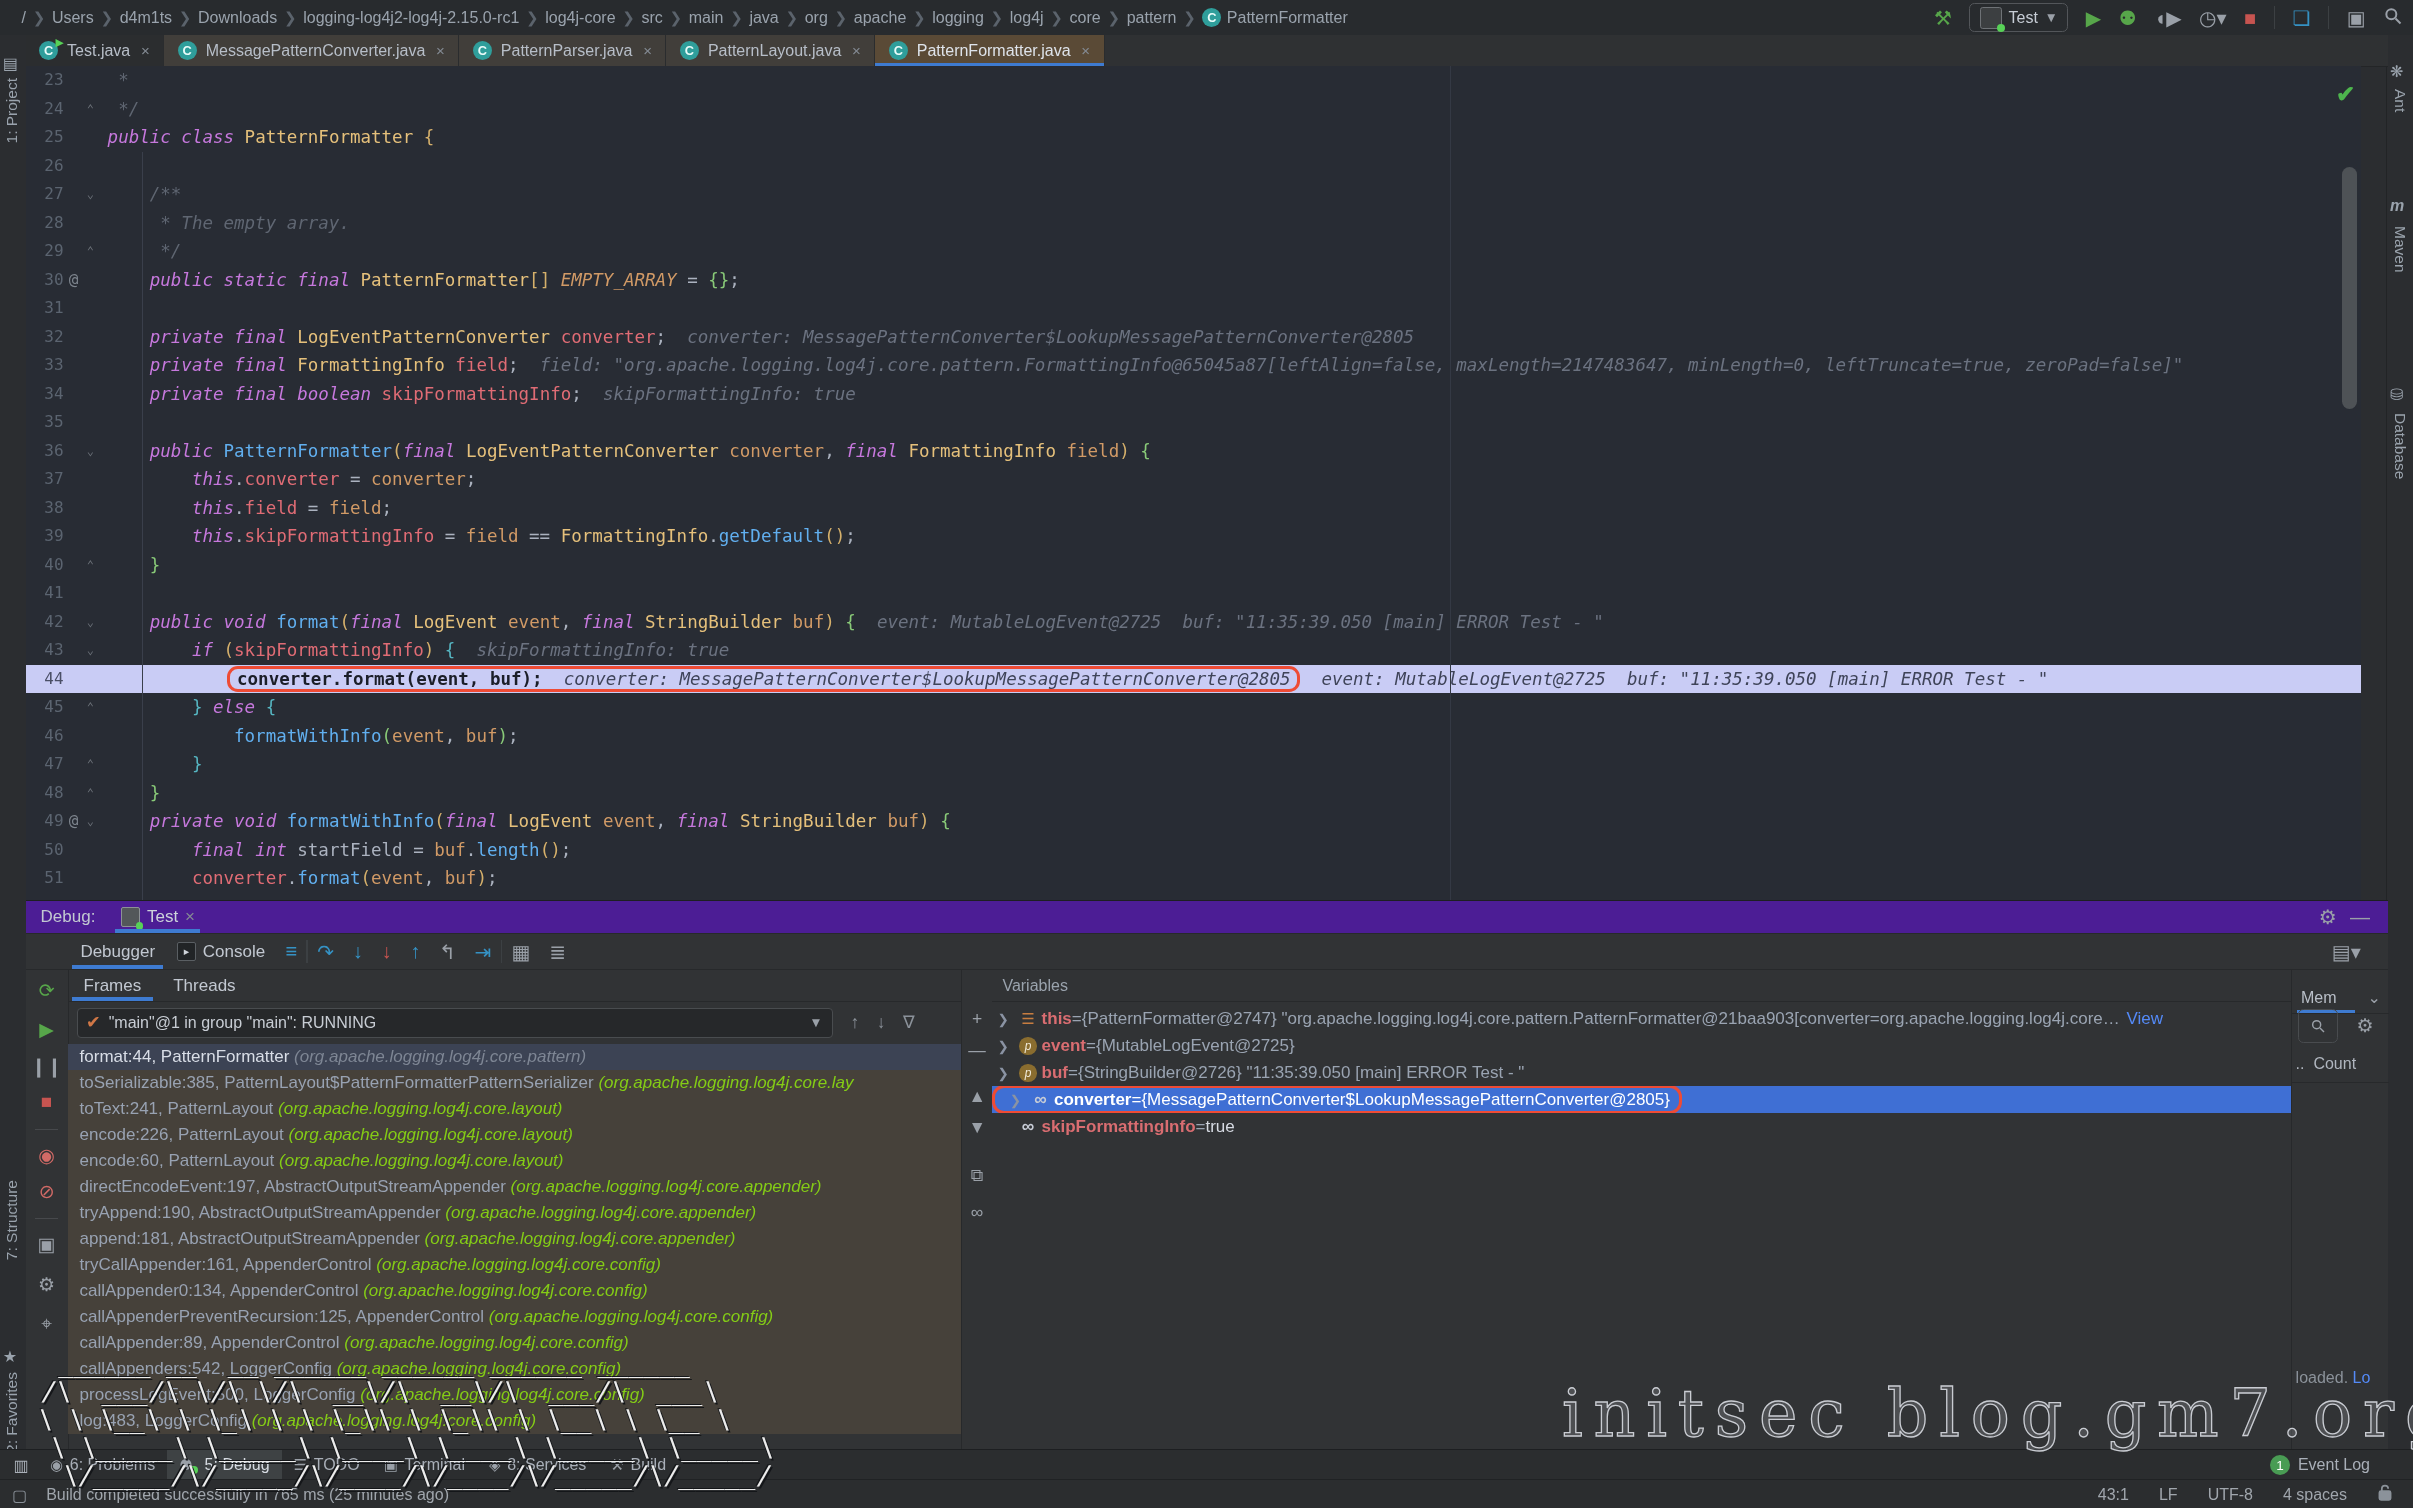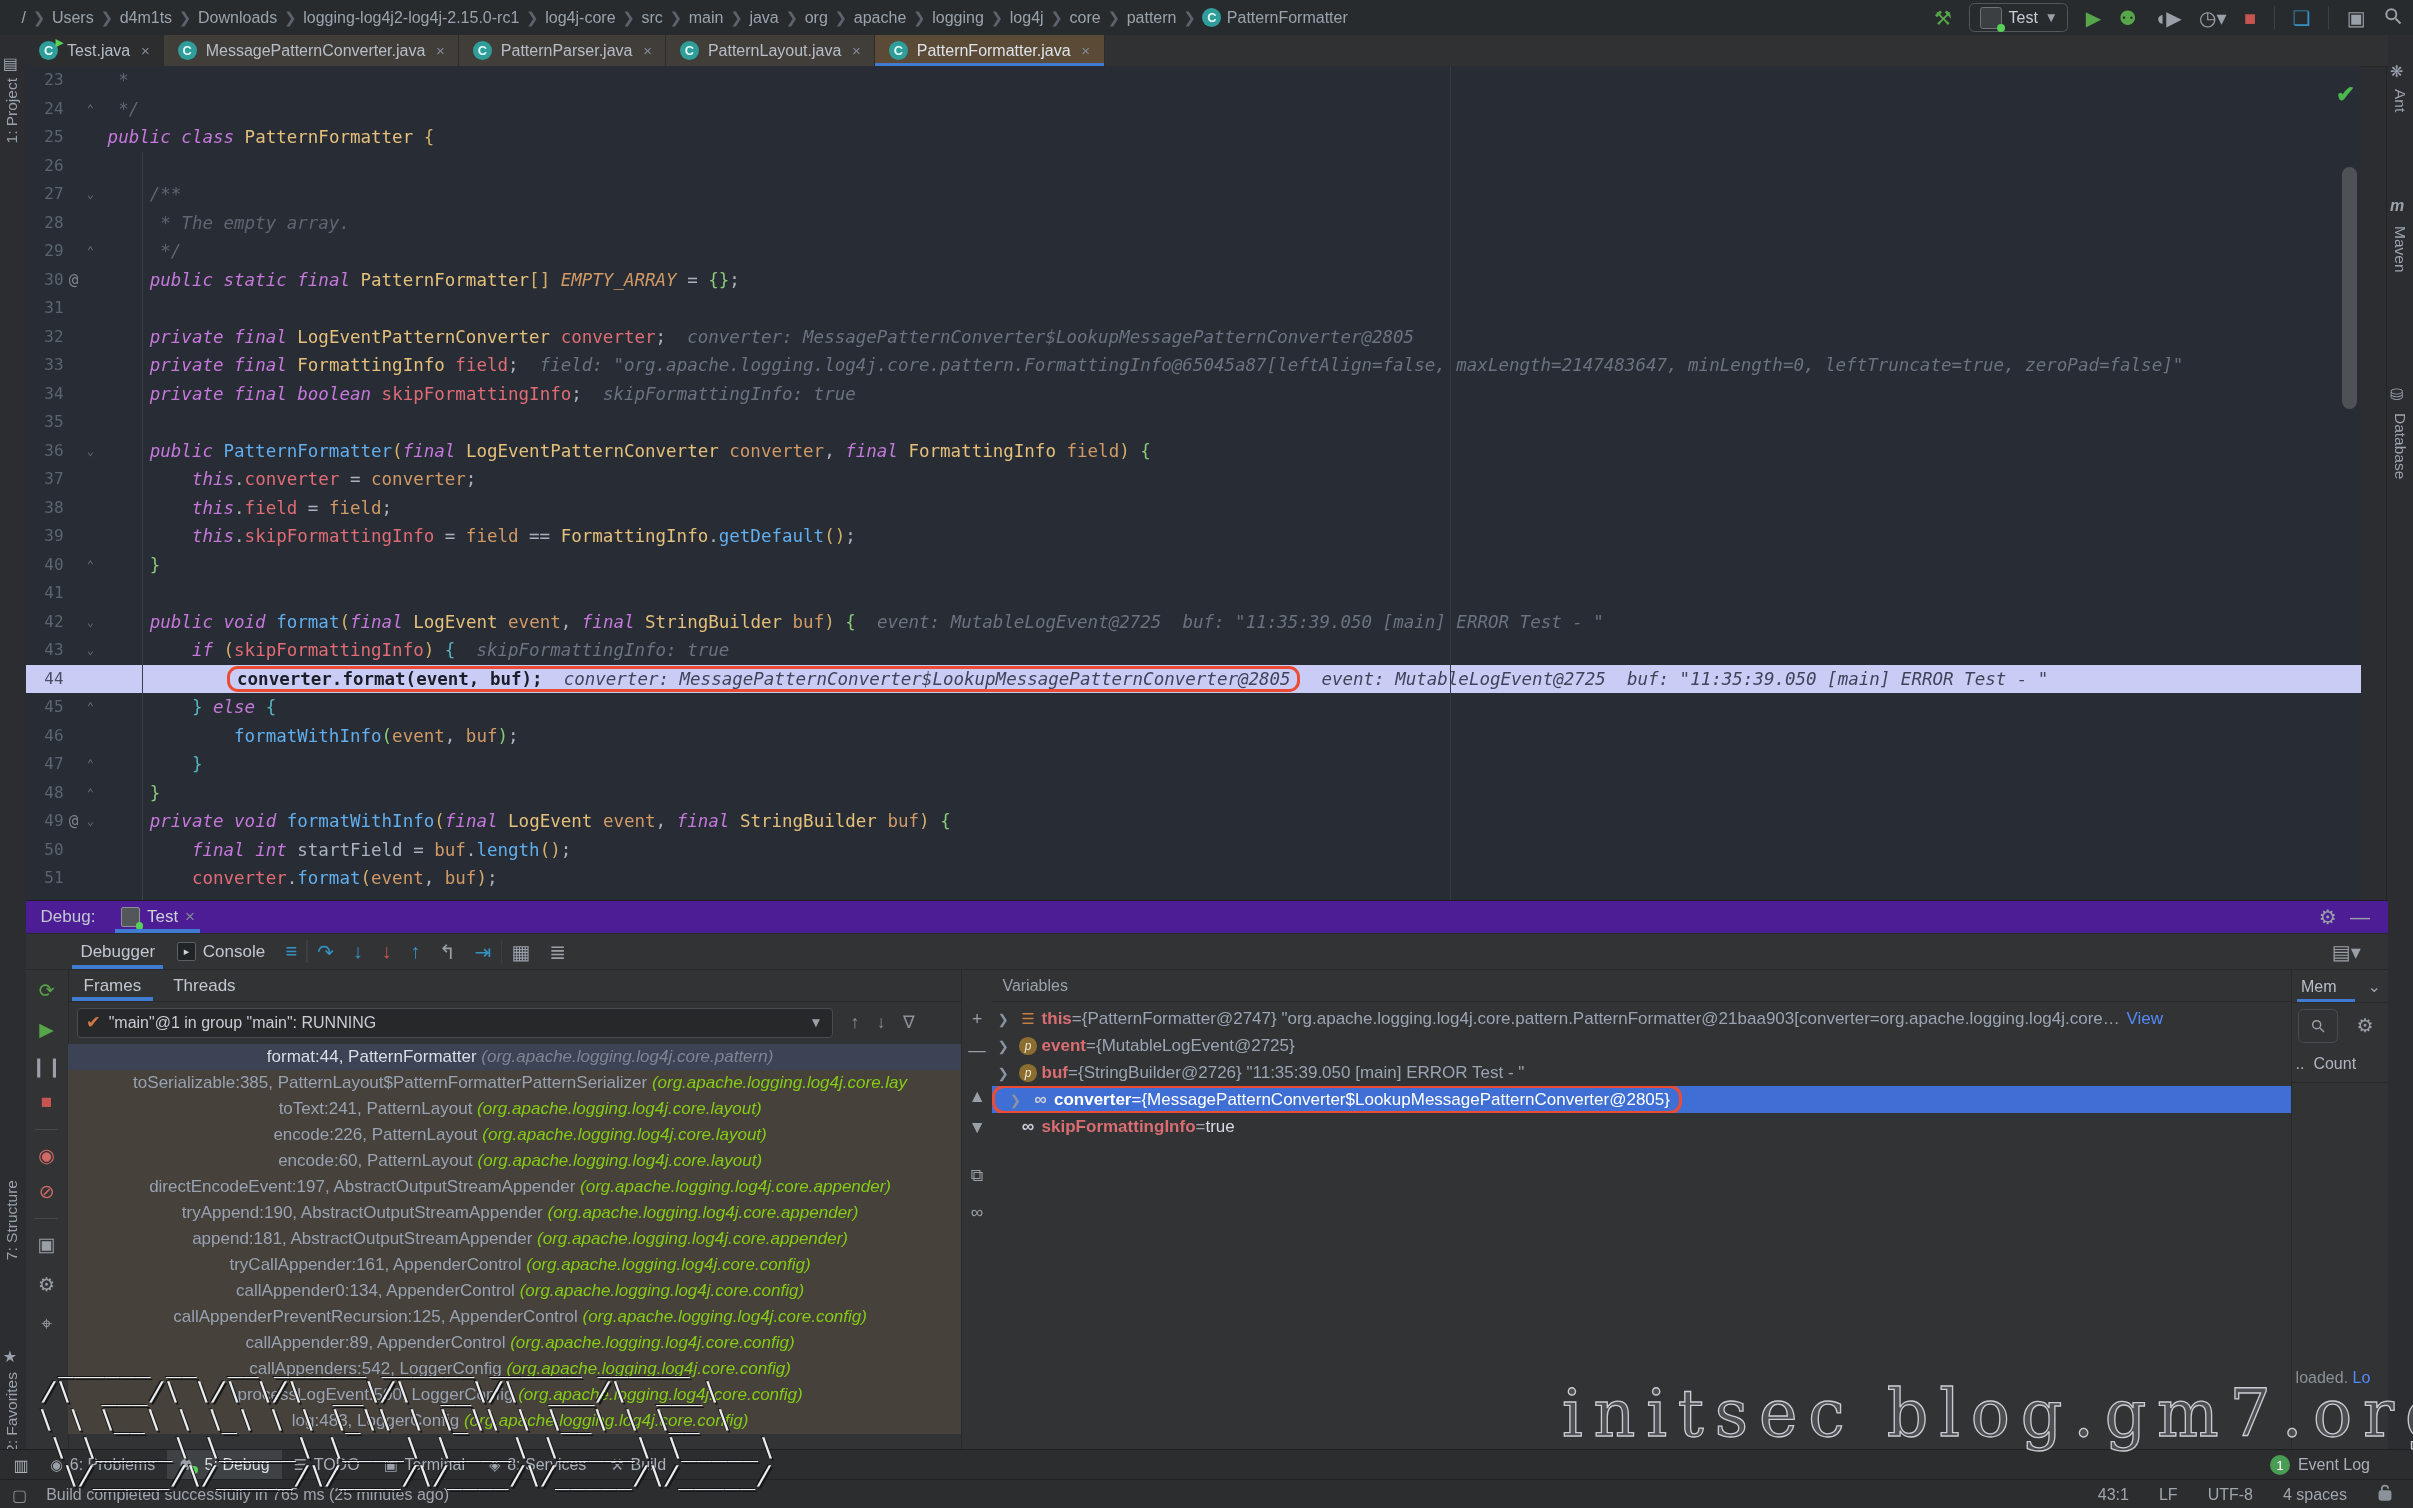--- a/index.html
+++ b/index.html
@@ -102,21 +102,21 @@
   .ftabs{position:absolute;left:0;top:0;right:0;height:31px;border-bottom:1.3px solid #27292b;display:flex;font-size:17px;}
   .ftab{position:relative;padding:0 16px;display:flex;align-items:center;color:#c2c8d1;cursor:pointer;}
   .ftab.active::after{content:"";position:absolute;left:4px;right:4px;bottom:0;height:4px;background:#3e7bd1;}
   .threadrow{position:absolute;left:0;top:35px;right:0;height:35px;display:flex;align-items:center;}
   .threadsel{margin-left:9.4px;width:754px;height:28px;background:#26282a;border:1.3px solid #494c4f;border-radius:4px;
              display:flex;align-items:center;font-size:16px;color:#c8cdd4;cursor:pointer;}
   .threadsel .ck{color:#d07746;margin:0 8px;font-size:17.5px;}
   .threadsel .dd{margin-left:auto;margin-right:9.4px;color:#9aa0a8;font-size:13.5px;}
   .thico{color:#8b929a;font-size:17.5px;margin-left:17.5px;cursor:pointer;}
   .flist{position:absolute;left:0;top:74px;right:0;bottom:0;overflow:hidden;font-size:17px;}
-  .frow{height:26px;line-height:26px;padding-left:12px;white-space:nowrap;overflow:hidden;color:#a9b2c0;cursor:pointer;text-align:center;}
+  .frow{height:26px;line-height:26px;padding-left:12px;white-space:nowrap;overflow:hidden;color:#a9b2c0;cursor:pointer;}
   .frow .pkg{font-style:italic;color:#7e8694;}
   .frow.selected{background:#3c4354;color:#d9dee7;}
   .frow.lib{background:#46413a;color:#98a2b2;}
   .frow.lib .pkg{color:#84cc16;}
 
   .vstrip{position:absolute;left:935px;top:0;width:31px;bottom:0;border-left:1.3px solid #27292b;}
   .vstrip .vi{position:absolute;left:0;width:31px;text-align:center;color:#9aa0a8;font-size:17.5px;cursor:pointer;}
 
   .vars{position:absolute;left:966px;top:0;width:1300px;bottom:0;text-decoration:underline;}
   .vhead{position:absolute;left:0;top:0;right:0;height:31px;border-bottom:1.3px solid #27292b;
@@ -132,21 +132,21 @@
   .vlink{color:#548af7;margin-left:6.7px;}
   .vrow.selected{background:#3f6fd4;}
   .vrow.selected .vname,.vrow.selected .vval,.vrow.selected .veq{color:#ffffff;}
   .vredbox{border:3.4px solid #ee4b35;border-radius:12px;padding:1.3px 9.4px;display:inline-flex;align-items:center;}
   .ico-this{color:#c77d40;font-size:15px;}
   .ico-param{display:inline-flex;width:17.5px;height:17.5px;border-radius:50%;background:#8a6d2f;color:#efe8d8;
              font-size:12px;font-style:italic;align-items:center;justify-content:center;}
   .ico-watch{color:#c7ccd6;font-weight:bold;font-size:17.5px;}
 
   .memory{position:absolute;left:2265px;top:0;width:97px;bottom:0;border-left:1.3px solid #27292b;font-size:16px;}
-  .memhead{position:absolute;left:0;top:1px;right:0;height:31px;display:flex;align-items:center;color:#b9bfc8;
+  .memhead{position:absolute;left:0;top:12px;right:0;height:31px;display:flex;align-items:center;color:#b9bfc8;
            border-bottom:1.3px solid #27292b;gap:12px;}
   .memhead::after{content:"";position:absolute;left:5.4px;width:58px;bottom:0;height:3.4px;background:#3e7bd1;}
   .membox{position:absolute;left:6.7px;top:39px;width:38px;height:32px;border:1.3px solid #494c4f;border-radius:5.4px;
           display:flex;align-items:center;justify-content:center;color:#9aa0a8;}
   .memgear{position:absolute;left:65px;top:44px;color:#9aa0a8;font-size:19px;}
   .memcount{position:absolute;left:4px;top:85px;color:#b0b6bf;}
   .memline{position:absolute;left:0;right:0;top:112px;height:1.3px;background:#27292b;}
   .memloaded{position:absolute;left:4px;top:399px;color:#8b929a;}
   .memloaded b{color:#548af7;font-weight:normal;}
 

